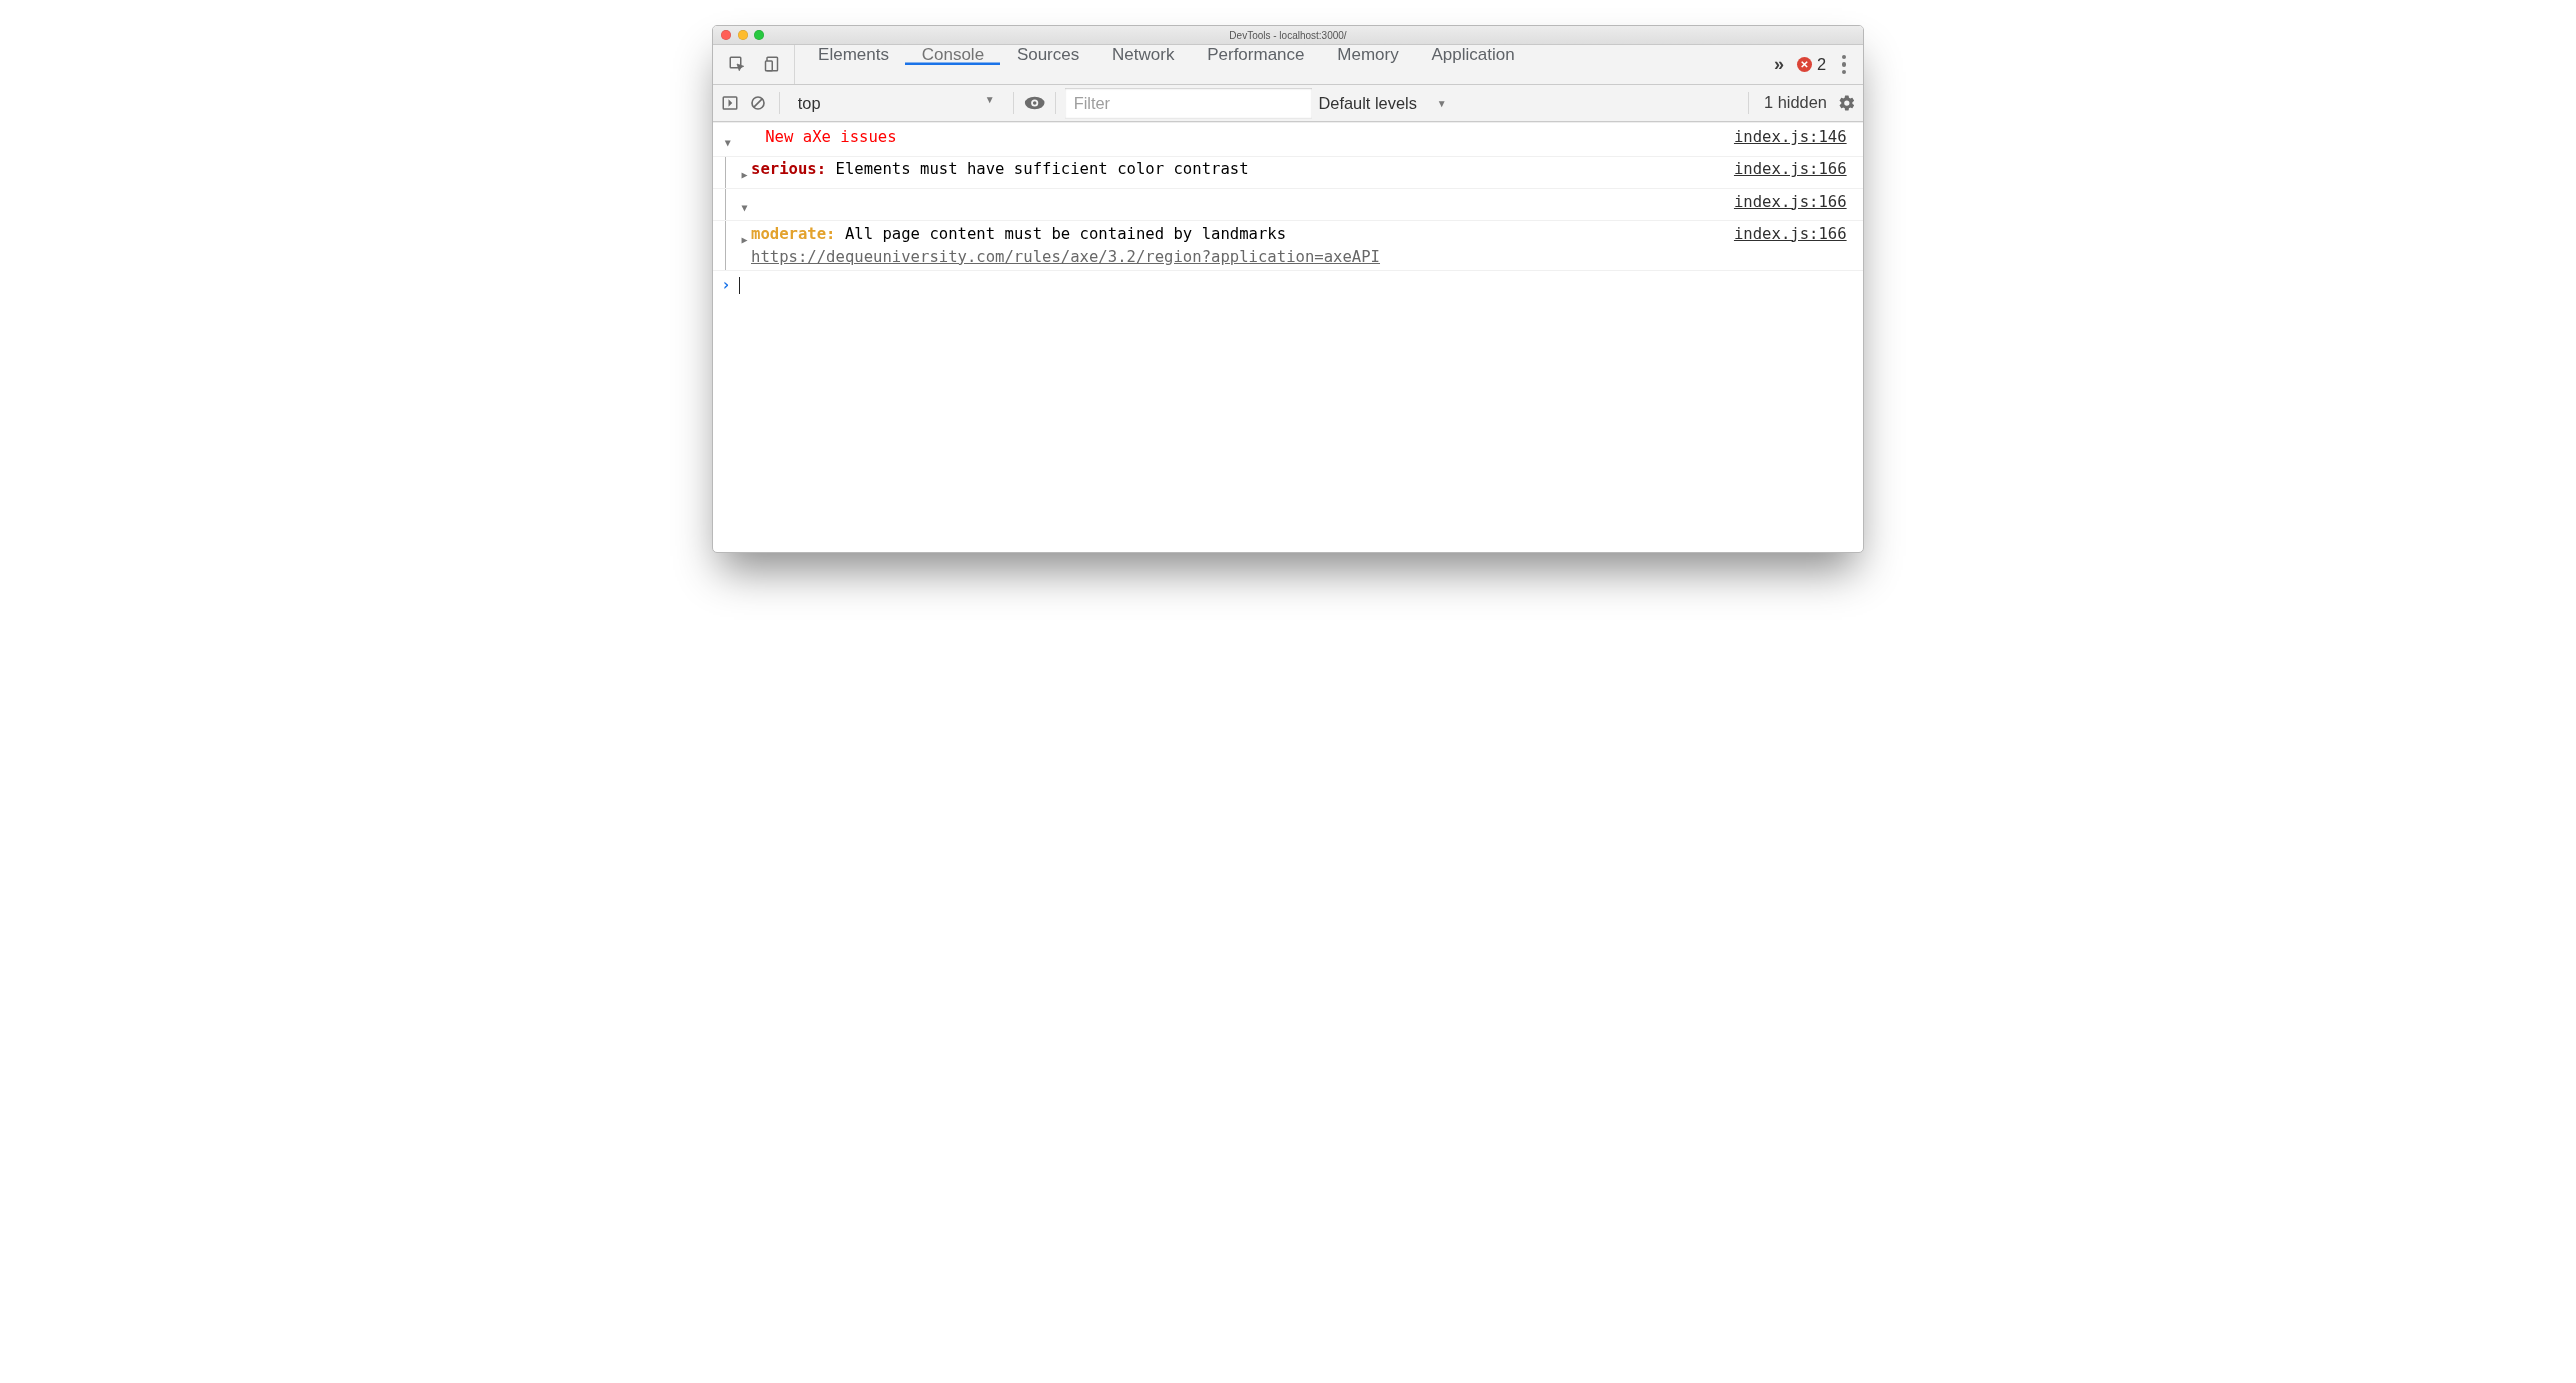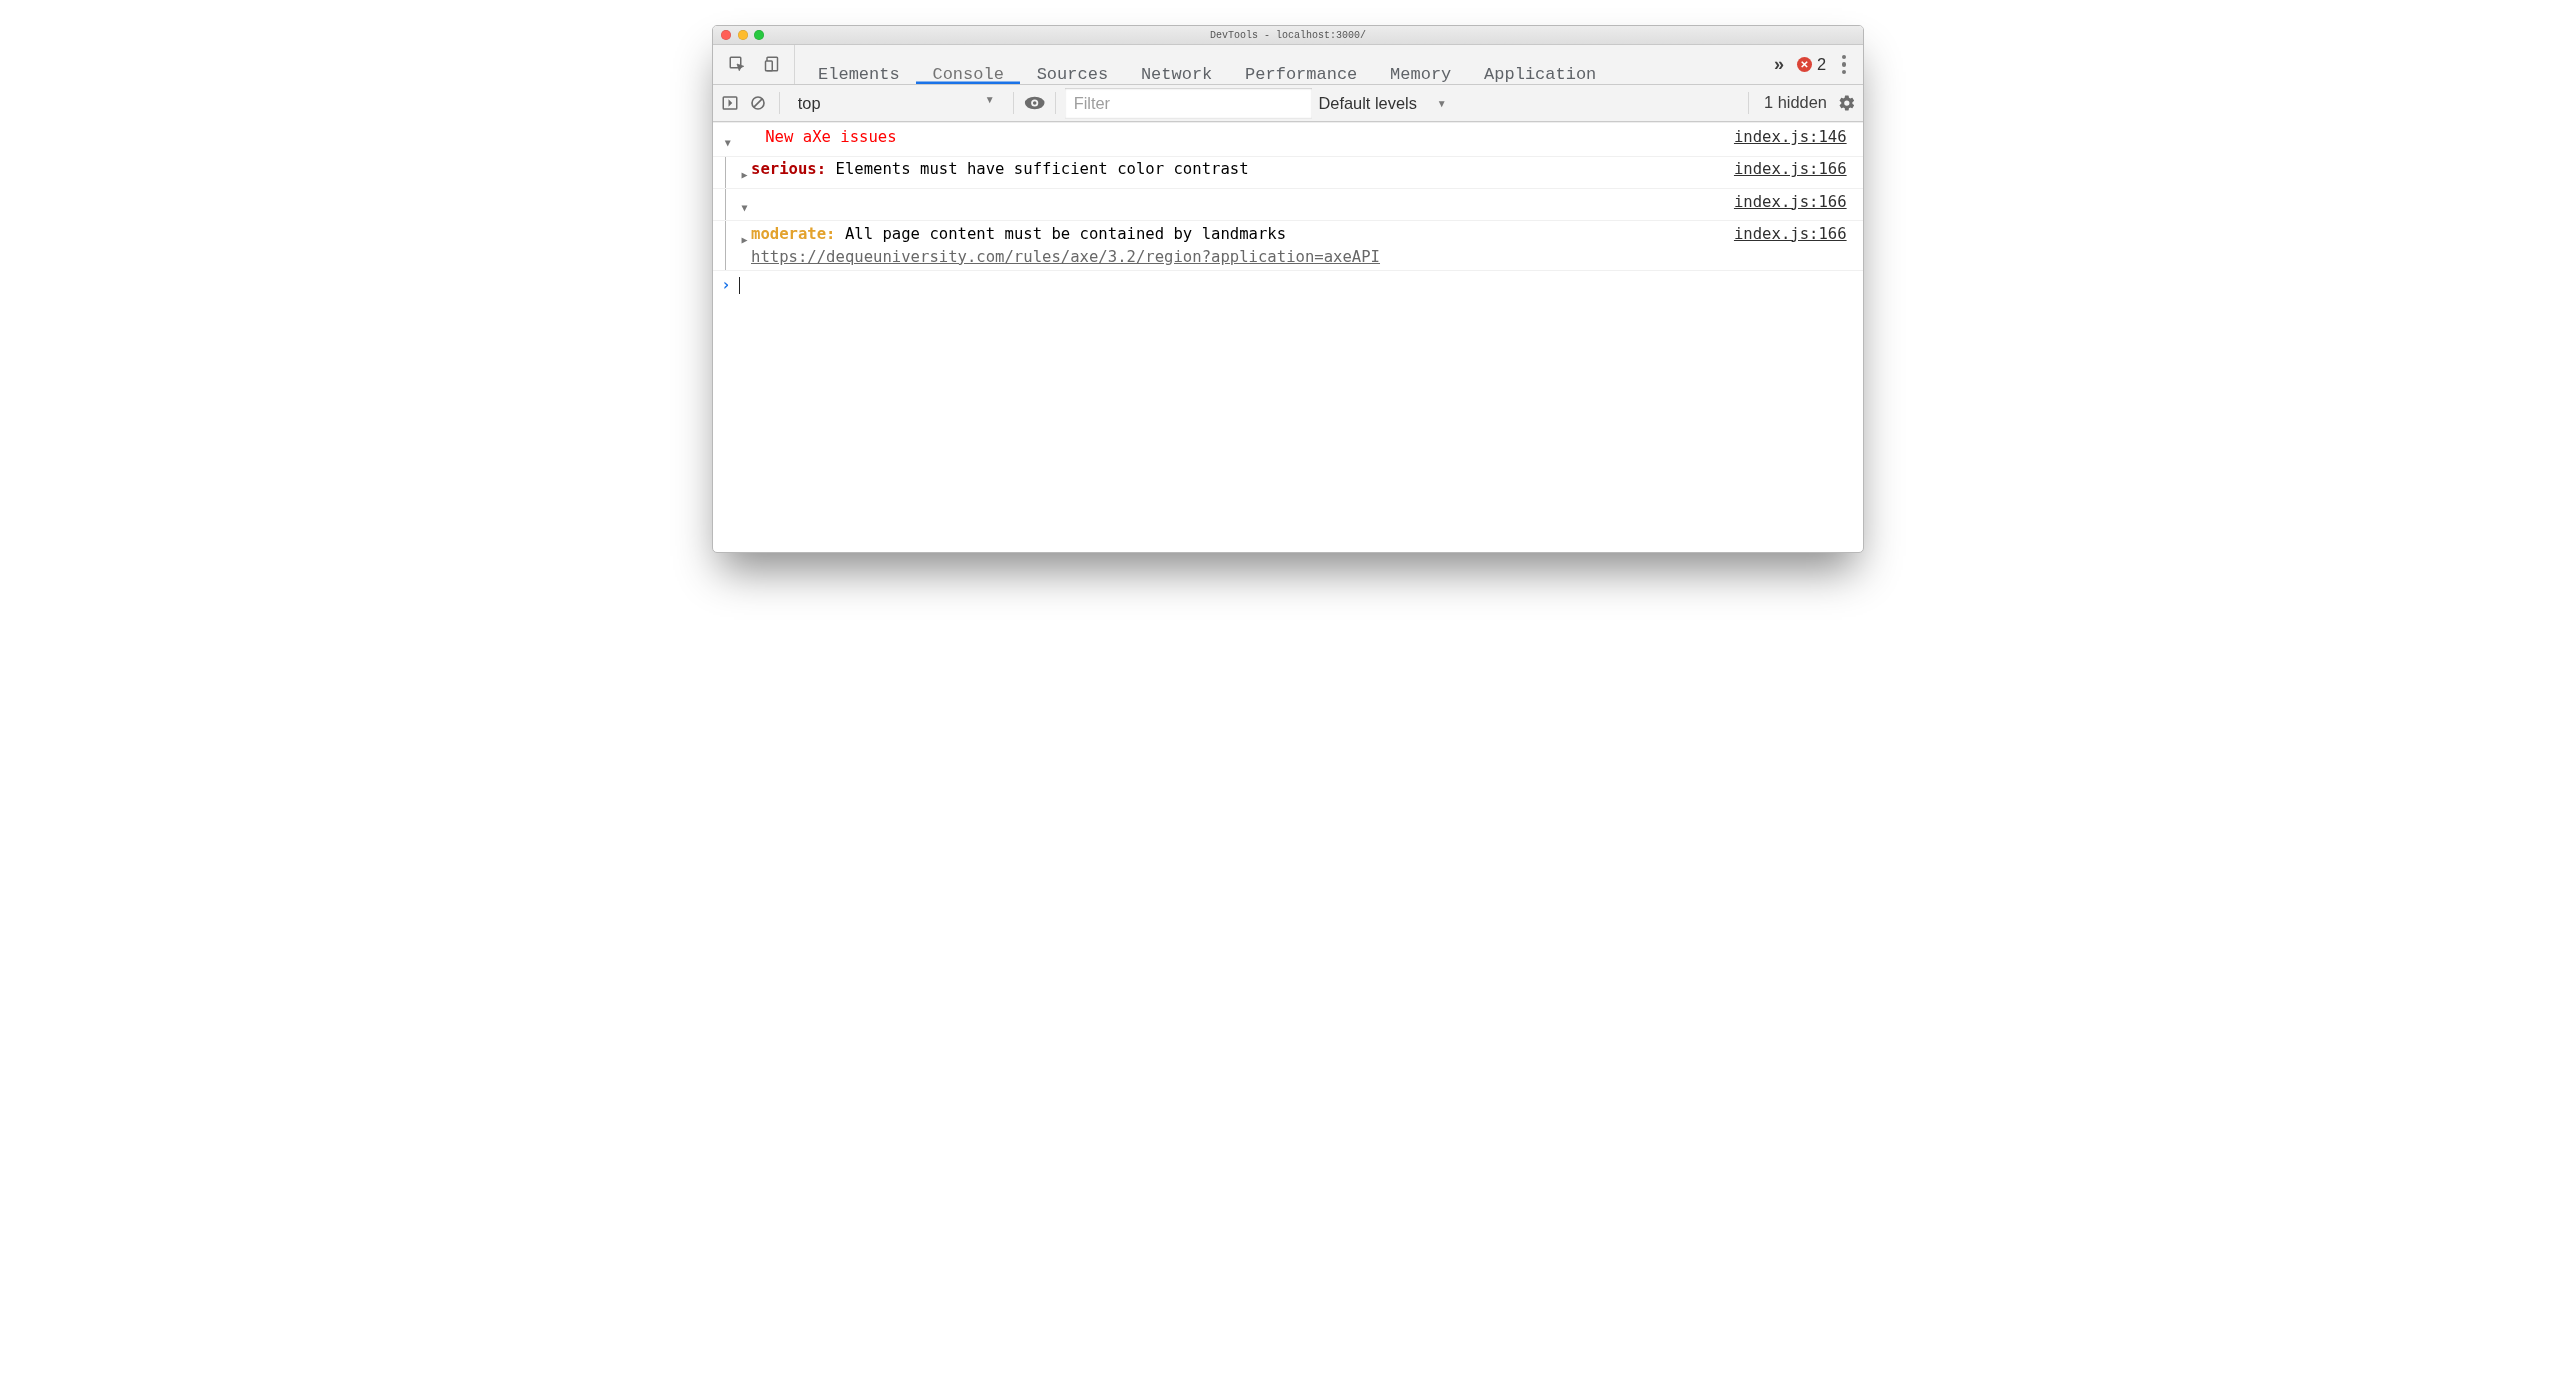--- a/index.html
+++ b/index.html
@@ -41,40 +41,40 @@
     align-items:center;
     position:relative;
     font-size:10px;
     color:#555;
   }
   .traffic-lights { display:flex; gap:6.6px; padding-left:8.2px; }
   .tl { width:10px; height:10px; border-radius:50%; box-shadow: inset 0 0 0 0.4px rgba(0,0,0,0.2); }
   .tl-close { background:#ff5f57; }
   .tl-min   { background:#febc2e; }
   .tl-max   { background:#28c840; }
-  .titlebar-title { position:absolute; left:0; right:0; text-align:center; pointer-events:none;font-family:Liberation Mono, monospace;}
+  .titlebar-title { position:absolute; left:0; right:0; text-align:center; pointer-events:none;}
 
   
   .tabs-row {
     display:flex;
     align-items:center;
     height:39px;
     background: var(--toolbar-bg);
     border-bottom:0.8px solid var(--border-grey);
     font-size:17px;
     color:var(--text-grey);
     padding:0 3.3px;
   }
   .tabs-left {
     display:flex; align-items:center; height:100%;
     padding:0 10px;
     border-right:0.8px solid #d6d6d6;
     gap:15px;
   }
-  .tabs-panel-list { display:flex; height:100%; align-items:flex-end; margin-left:6.6px;font-family:Liberation Mono, monospace; }
+  .tabs-panel-list { display:flex; height:100%; align-items:flex-start; margin-left:6.6px; }
   .tab {
     display:flex; align-items:center; padding:0 16.4px;
     cursor:default; white-space:nowrap;
   }
   .tab.active {
     color:#737373;
     box-shadow: inset 0 -2.5px 0 0 var(--tab-active-blue);
   }
   .tabs-right { margin-left:auto; display:flex; align-items:center; gap:13px; padding-right:10px; }
   .more-tabs { font-size:18px; color:#404040; font-weight:bold; }

